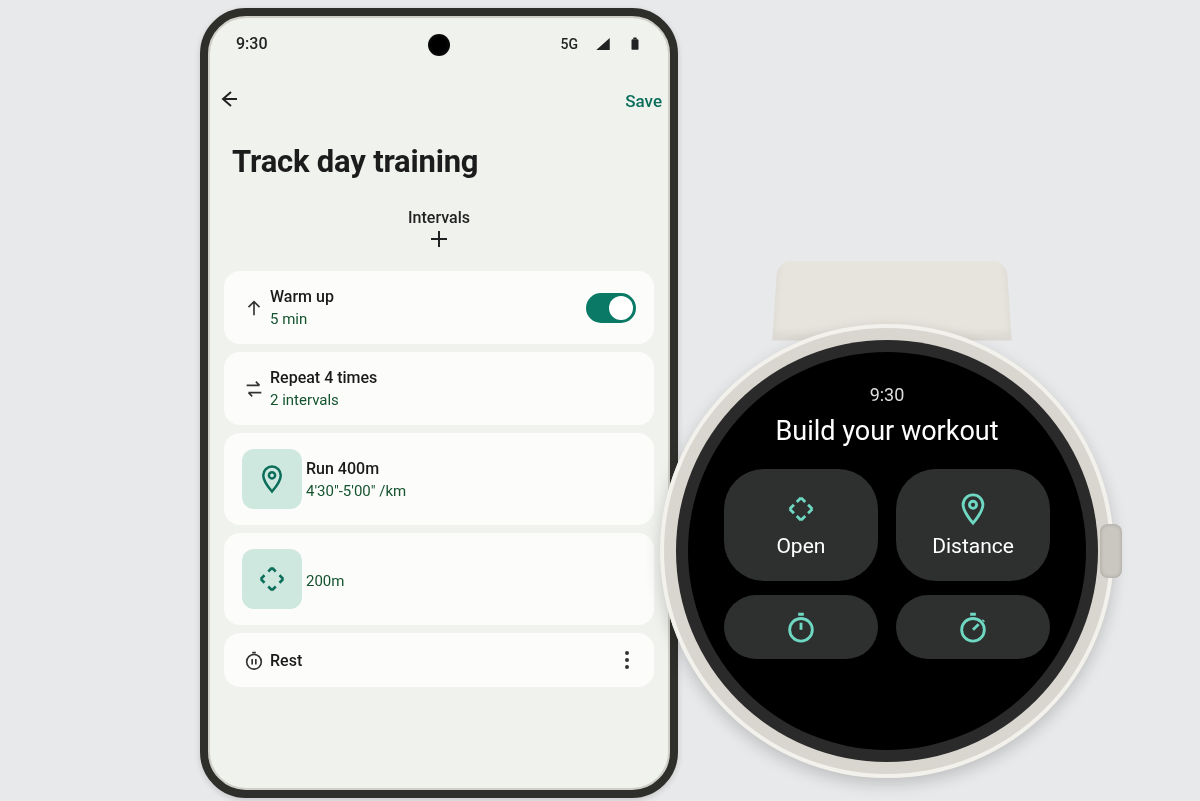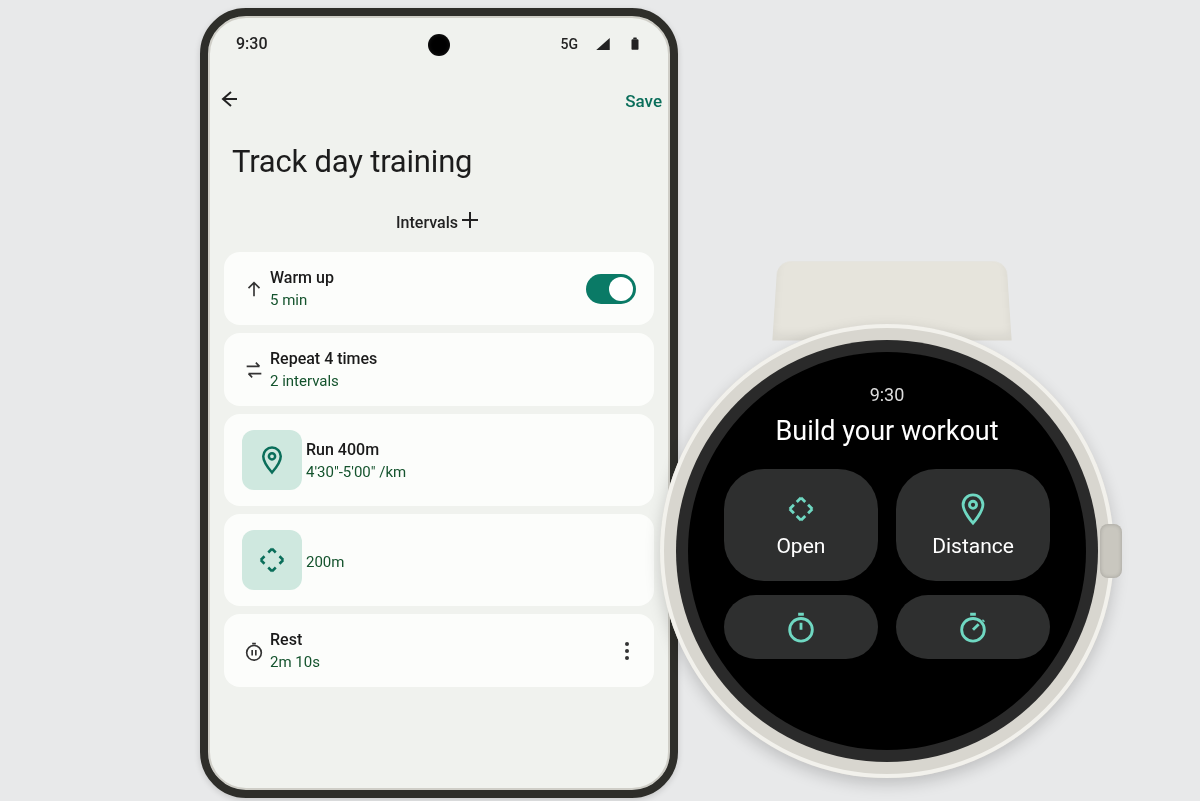--- a/index.html
+++ b/index.html
@@ -51,31 +51,32 @@
     display: flex;
     justify-content: space-between;
     align-items: center;
     padding: 28px 8px 10px;
   }
   .back-arrow svg { width: 24px; height: 24px; stroke:#222; stroke-width:2; fill:none; }
   .save-btn { color:#0a6e5a; font-size:17px; font-weight:500; }
 
   .page-title {
     font-size: 31px;
-    font-weight: 400;
+    font-weight: 700;
     color:#1c1c1c;
     padding: 18px 24px 28px;
     letter-spacing: -0.2px;
   }
 
   .section-row {
     display:flex;
-    justify-content:center;
+    justify-content:flex-end;
     align-items:center;
     padding: 0 24px 16px;
+    flex-direction: column;
   }
   .section-label { font-size:16px; font-weight:500; color:#222; }
   .plus-icon svg { width:24px; height:24px; stroke:#222; stroke-width:2; fill:none; }
 
   .cards { padding: 0 16px; display:flex; flex-direction:column; gap:8px; }
   .card {
     background:#fcfdfb;
     border-radius:16px;
     padding:16px 18px;
     display:flex;
@@ -279,21 +280,20 @@
 
     <div class="card">
       <span class="card-icon">
         <svg viewBox="0 0 24 24">
             <circle cx="12" cy="14" r="8"></circle>
             <path d="M10 4 H14 M10 11 V17 M14 11 V17"></path>
           </svg>
       </span>
       <div class="texts">
         <div class="title">Rest</div>
-        <div class="sub">2m 10s</div>
       </div>
       <div class="more-dots">
           <span></span>
           <span></span>
           <span></span>
         </div>
     </div>
 
   </div>
 </div>

